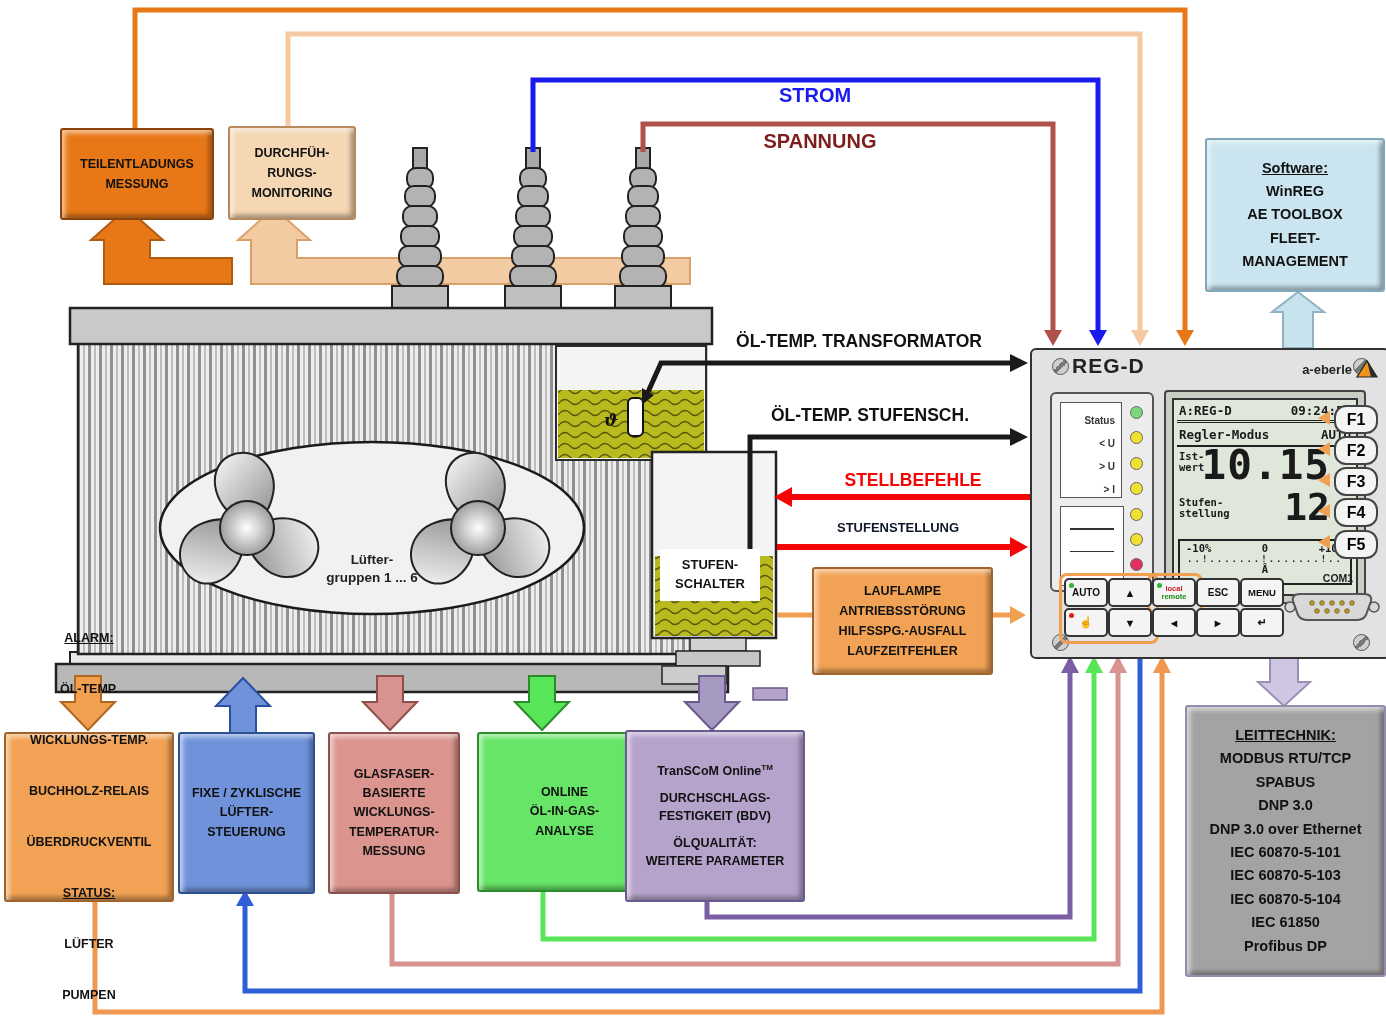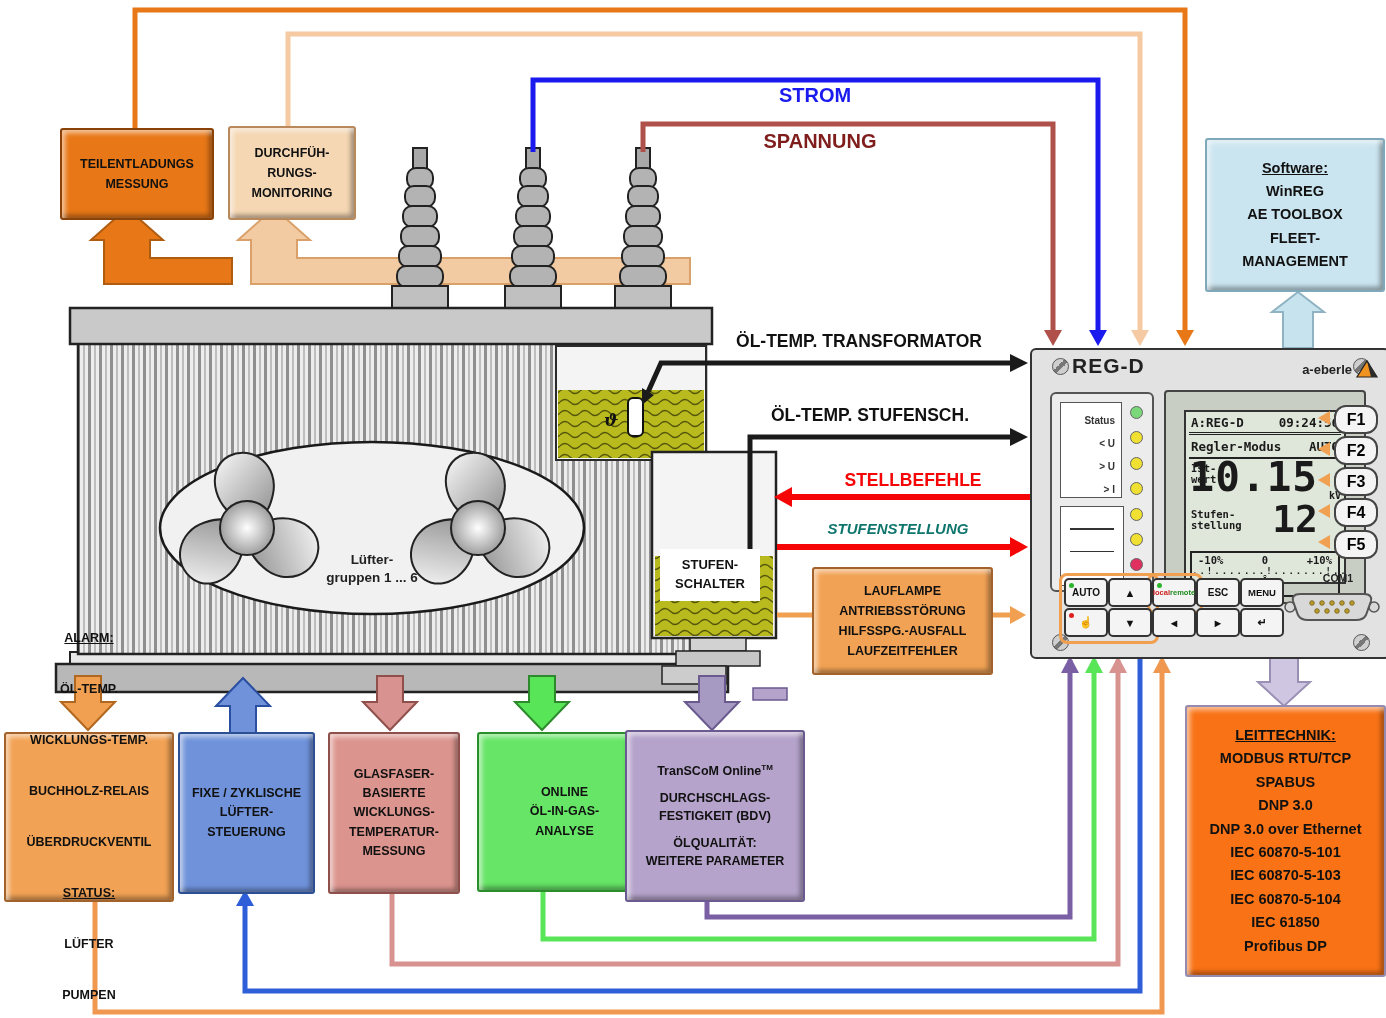--- a/index.html
+++ b/index.html
@@ -8,21 +8,21 @@
   #art{position:absolute;left:0;top:0;z-index:1;}
   .box{position:absolute;z-index:2;display:flex;flex-direction:column;align-items:center;
        justify-content:center;text-align:center;font-weight:bold;color:#111;border-radius:3px;
        box-shadow:inset 3px 3px 5px rgba(255,255,255,.6), inset -3px -3px 5px rgba(0,0,0,.38);}
   .box span{display:block;}
   .u{text-decoration:underline;}
   .gap8{height:9px;}
   .box-teilentladung{background:#E87817;border:2px solid #8a4209;font-size:12.5px;line-height:1.6;}
   .box-durchfuehrung{background:#F5D7B3;border:2px solid #b9895c;font-size:12.5px;line-height:1.6;}
   .box-software{background:#CBE5F0;border:2px solid #7fa8bb;font-size:14.5px;line-height:1.6;}
-  .box-leittechnik{background:#f97316;border:2px solid #958bb0;font-size:14.5px;line-height:1.62;}
+  .box-leittechnik{background:#a3a3a3;border:2px solid #958bb0;font-size:14.5px;line-height:1.62;}
   .box-alarm{background:#F2A254;border:2px solid #a3622a;font-size:12.5px;line-height:1.52;}
   .box-fan{background:#6F92DA;border:2px solid #2d4f93;font-size:12.5px;line-height:1.55;}
   .box-fiber{background:#DC948E;border:2px solid #8f4f4a;font-size:12.5px;line-height:1.55;}
   .box-gas{background:#66E566;border:2px solid #2a8f2a;font-size:12.5px;line-height:1.55;}
   .box-transcom{background:#B5A3CB;border:2px solid #6a5a90;font-size:12.5px;line-height:1.45;}
   .box-lauflampe{background:#F2A254;border:2px solid #a3622a;font-size:12.5px;line-height:1.6;}
   .flabel{position:absolute;z-index:2;font-weight:bold;text-align:center;}
   
   .device{position:absolute;left:1030px;top:348px;width:356px;height:307px;z-index:2;
           background:#e2e2e2;border:2px solid #333;border-radius:6px;}
@@ -35,21 +35,21 @@
              border:2px solid #555;border-radius:6px;}
   .led-labels{position:absolute;left:8px;top:8px;width:62px;height:96px;background:#fff;
               border:1.5px solid #555;font-size:10px;font-weight:bold;color:#333;text-align:right;
               padding:6px 6px 0 0;box-sizing:border-box;line-height:23px;}
   .led-blank{position:absolute;left:8px;top:112px;width:62px;height:78px;background:#fff;border:1.5px solid #555;}
   .blank-line{height:1.5px;background:#333;width:70%;margin:21px auto 0 auto;}
   .leds{position:absolute;left:78px;top:12px;display:flex;flex-direction:column;gap:12.4px;}
   .led{width:11px;height:11px;border-radius:50%;border:1px solid #666;}
   .led-g{background:#7AD87A;}.led-y{background:#F0E032;}.led-r{background:#E03060;}
   .lcd{position:absolute;left:132px;top:40px;width:202px;height:214px;background:#c9cec5;
-       border:2px solid #444;border-radius:4px;padding:18px;box-sizing:border-box;}
+       border:2px solid #444;border-radius:4px;padding:6px;box-sizing:border-box;}
   .lcd-screen{width:100%;height:100%;background:#dfe6da;border:2px solid #333;box-sizing:border-box;
               font-family:"DejaVu Sans Mono",monospace;color:#1a1a1a;font-weight:bold;}
   .lcd-row{display:flex;justify-content:space-between;font-size:12.5px;padding:3px 5px 1px 5px;}
   .sep-double{border-top:3px double #222;margin:1px 3px;}
   .sep{border-top:2px solid #222;margin:2px 3px 0 3px;}
   .lcd-actual{position:relative;height:46px;}
   .lcd-small{position:absolute;left:5px;top:4px;font-size:10.5px;line-height:11px;}
   .lcd-big{position:absolute;right:26px;top:-6px;font-size:41px;letter-spacing:1px;}
   .lcd-unit{position:absolute;right:3px;bottom:4px;font-size:10px;}
   .lcd-tap{position:relative;height:44px;}
@@ -59,21 +59,21 @@
   .bar-r2{text-align:center;font-size:9px;letter-spacing:2px;line-height:10px;}
   .bar-r3{text-align:center;font-size:10.5px;line-height:11px;}
   .tri-left{position:absolute;width:0;height:0;border-top:7px solid transparent;
             border-bottom:7px solid transparent;border-right:12px solid #F0A050;}
   .fkey{position:absolute;left:302px;width:40px;height:25px;background:#f4f4f4;border:2px solid #444;
         border-radius:12px;font-size:16px;font-weight:bold;display:flex;align-items:center;justify-content:center;}
   .btn{position:absolute;width:40px;height:25px;background:#f4f4f4;border:2px solid #333;border-radius:5px;
        font-size:11px;font-weight:bold;display:flex;align-items:center;justify-content:center;color:#111;}
   .btn .dot{position:absolute;left:3px;top:3px;width:5px;height:5px;border-radius:50%;}
   .dot-g{background:#2db52d;}.dot-r{background:#e02020;}
-  .btn-lr{font-size:7.5px;line-height:8px;flex-direction:row;}
+  .btn-lr{font-size:7.5px;line-height:8px;flex-direction:column;}
   .lr-local{color:#d02020;}.lr-remote{color:#1a8a1a;}
   .grp{position:absolute;border:3px solid #F0A050;border-radius:8px;}
   .com-label{position:absolute;left:268px;top:222px;width:76px;text-align:center;
              font-size:10.5px;font-weight:bold;color:#222;}
   .stufen-label{position:absolute;left:660px;top:549px;width:100px;height:52px;background:#fff;z-index:2;
                 display:flex;flex-direction:column;align-items:center;justify-content:center;
                 font-weight:bold;font-size:13px;line-height:1.45;color:#111;}
 </style>
 </head>
 <body>
@@ -265,21 +265,21 @@
         <polygon points="1153,673 1171,673 1162,656" fill="#F09850"></polygon>
       </g>
     </g>
   </svg>
 
   <div class="flabel" style="left:745px;top:84px;width:140px;font-size:20px;color:#1A1AEE;">STROM</div>
   <div class="flabel" style="left:745px;top:130px;width:150px;font-size:20px;color:#7f1d1d;">SPANNUNG</div>
   <div class="flabel" style="left:723px;top:331px;width:272px;font-size:17.5px;color:#111;">ÖL-TEMP. TRANSFORMATOR</div>
   <div class="flabel" style="left:755px;top:405px;width:230px;font-size:17.5px;color:#111;">ÖL-TEMP. STUFENSCH.</div>
   <div class="flabel" style="left:818px;top:470px;width:190px;font-size:17.5px;color:#F50505;">STELLBEFEHLE</div>
-  <div class="flabel" style="left:798px;top:520px;width:200px;font-size:15px;color:#0f766e;font-style:italic;">STUFENSTELLUNG</div>
+  <div class="flabel" style="left:798px;top:520px;width:200px;font-size:13px;color:#0f172a;">STUFENSTELLUNG</div>
   <div class="flabel" style="left:604px;top:410px;font-size:17px;font-style:italic;font-family:'DejaVu Serif',serif;color:#111;">ϑ</div>
   <div class="flabel" style="left:322px;top:551px;width:100px;font-size:13.5px;color:#222;line-height:1.3;">
     <span>Lüfter-</span>
     <span>gruppen</span>
     <span>1 ... 6</span>
   </div>
   <div class="stufen-label">
     <span>STUFEN-</span>
     <span>SCHALTER</span>
   </div>

